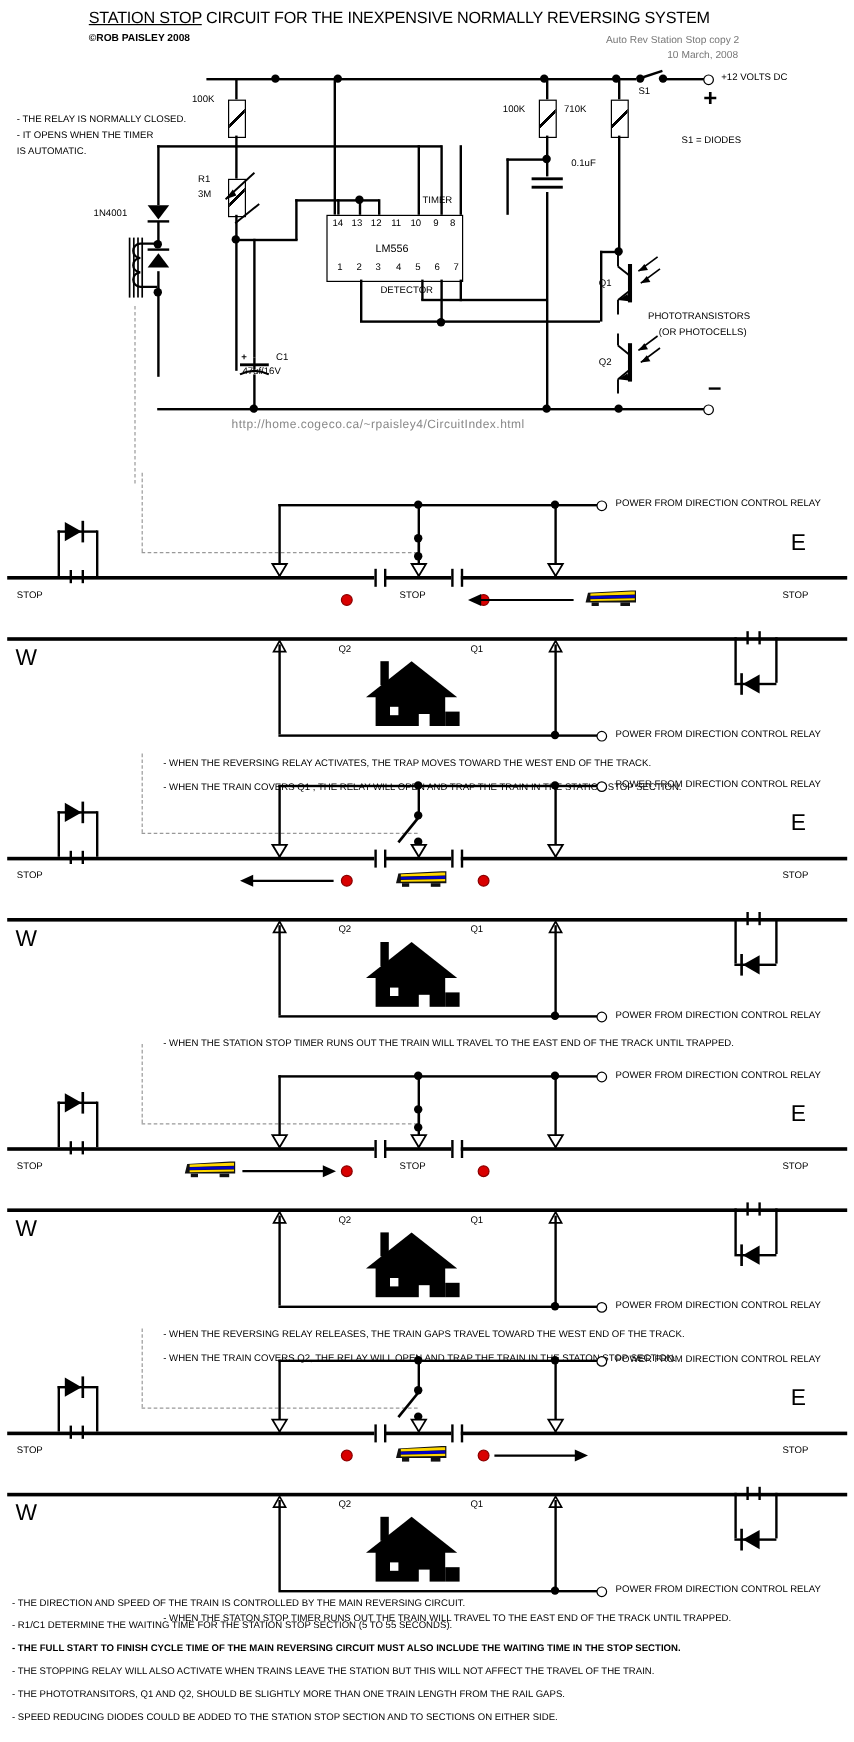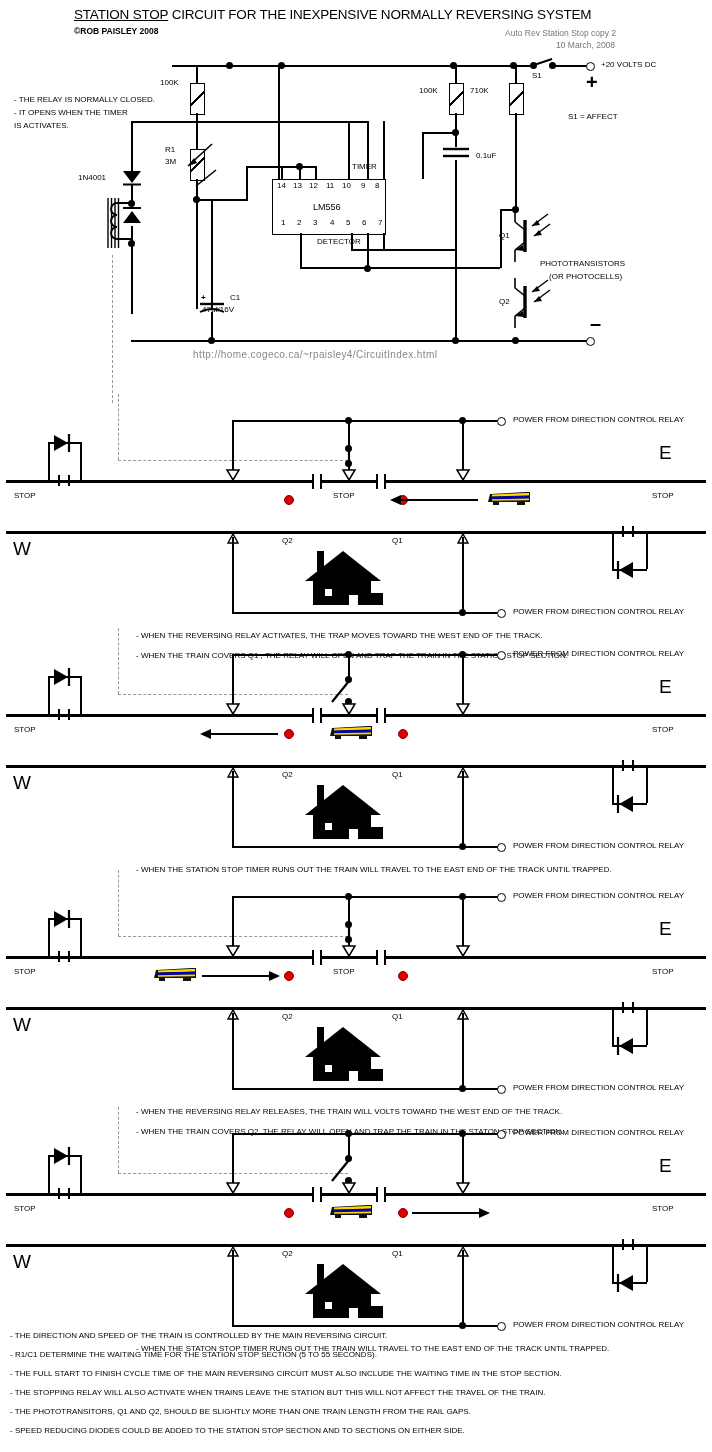--- a/index.html
+++ b/index.html
@@ -35,39 +35,39 @@
 
 <div class="t title" style="left:74px;top:8px;"><u>STATION STOP</u><span> CIRCUIT FOR THE INEXPENSIVE NORMALLY REVERSING SYSTEM</span></div>
 <div class="t copy" style="left:74px;top:27px;">©ROB PAISLEY 2008</div>
 <div class="t sub" style="left:505px;top:29px;">Auto Rev Station Stop copy 2</div>
 <div class="t sub" style="left:556px;top:41px;">10 March, 2008</div>
 
 <div class="abs" style="left:0;top:0;width:712px;height:375px;">
 
   <div class="t lbl" style="left:14px;top:96px;">- THE RELAY IS NORMALLY CLOSED.</div>
   <div class="t lbl" style="left:14px;top:109px;">- IT OPENS WHEN THE TIMER</div>
-  <div class="t lbl" style="left:14px;top:122px;">   IS ACTIVATES.</div>
+  <div class="t lbl" style="left:14px;top:122px;">   IS AUTOMATIC.</div>
 
   <div class="wire h" style="left:172px;top:65px;width:358px;"></div>
   <div class="wire h" style="left:552px;top:65px;width:38px;"></div>
   <div class="dot" style="left:226px;top:62px;"></div>
   <div class="dot" style="left:278px;top:62px;"></div>
   <div class="dot" style="left:450px;top:62px;"></div>
   <div class="dot" style="left:510px;top:62px;"></div>
 
   <div class="dot" style="left:530px;top:62px;"></div>
   <div class="dot" style="left:549px;top:62px;"></div>
   <svg style="left:528px;top:52px;width:30px;height:20px;">
     <line x1="6" y1="13" x2="24" y2="7" stroke="#000" stroke-width="2"></line>
   </svg>
   <div class="t lbl" style="left:532px;top:72px;">S1</div>
   <div class="odot" style="left:586px;top:62px;"></div>
-  <div class="t lbl" style="left:601px;top:61px;">+20 VOLTS DC</div>
+  <div class="t lbl" style="left:601px;top:61px;">+12 VOLTS DC</div>
   <div class="plusbig" style="left:586px;top:72px;">+</div>
-  <div class="t lbl" style="left:568px;top:113px;">S1 = AFFECT</div>
+  <div class="t lbl" style="left:568px;top:113px;">S1 = DIODES</div>
 
   <div class="wire v" style="left:196px;top:65px;height:18px;"></div>
   <div class="res" style="left:190px;top:83px;"></div>
   <div class="t lbl" style="left:160px;top:79px;">100K</div>
   <div class="wire v" style="left:196px;top:113px;height:36px;"></div>
 
   <div class="res" style="left:190px;top:149px;"></div>
   <svg style="left:178px;top:136px;width:52px;height:60px;">
     <line x1="34" y1="8" x2="10" y2="30" stroke="#000" stroke-width="1.6"></line>
     <polygon points="10,30 19,27 16,22" fill="#000"></polygon>
@@ -167,21 +167,21 @@
   <div class="wire v" style="left:455px;top:113px;height:20px;"></div>
   <div class="dot" style="left:452px;top:129px;"></div>
   <div class="wire h" style="left:422px;top:132px;width:34px;"></div>
   <div class="wire v" style="left:422px;top:132px;height:47px;"></div>
 
   <div class="wire v" style="left:455px;top:132px;height:15px;"></div>
   <svg style="left:441px;top:145px;width:30px;height:16px;">
     <line x1="2" y1="4" x2="28" y2="4" stroke="#000" stroke-width="2.4"></line>
     <line x1="2" y1="11" x2="28" y2="11" stroke="#000" stroke-width="2.4"></line>
   </svg>
-  <div class="t lbl" style="left:476px;top:152px;text-align:center;">0.1uF</div>
+  <div class="t lbl" style="left:476px;top:132px;text-align:center;">0.1uF</div>
   <div class="wire v" style="left:455px;top:160px;height:180px;"></div>
   <div class="dot" style="left:452px;top:337px;"></div>
 
   <div class="wire v" style="left:351px;top:233px;height:17px;"></div>
   <div class="wire h" style="left:351px;top:249px;width:104px;"></div>
   <div class="wire v" style="left:367px;top:233px;height:35px;"></div>
   <div class="dot" style="left:364px;top:265px;"></div>
 
   <div class="wire v" style="left:300px;top:233px;height:35px;"></div>
   <div class="wire h" style="left:300px;top:267px;width:200px;"></div>
@@ -507,21 +507,21 @@
       <rect x="44" y="44" width="9" height="12" fill="#fff"></rect>
     </svg>
       <div class="t big" style="left:659px;top:43px;">E</div>
       <div class="t big" style="left:13px;top:139px;">W</div>
       <div class="wire v" style="left:232px;top:137px;height:75px;"></div>
       <div class="wire v" style="left:462px;top:137px;height:75px;"></div>
       <div class="wire h" style="left:232px;top:212px;width:268px;"></div>
       <div class="dot" style="left:459px;top:209px;"></div>
       <div class="odot" style="left:497px;top:209px;"></div>
       <div class="t lbl" style="left:513px;top:208px;">POWER FROM DIRECTION CONTROL RELAY</div>
-      <div class="t note" style="left:136px;top:232px;">- WHEN THE REVERSING RELAY RELEASES, THE TRAIN WILL VOLTS TOWARD THE WEST END OF THE TRACK.</div>
+      <div class="t note" style="left:136px;top:232px;">- WHEN THE REVERSING RELAY RELEASES, THE TRAIN GAPS TRAVEL TOWARD THE WEST END OF THE TRACK.</div>
       <div class="t note" style="left:136px;top:252px;">- WHEN THE TRAIN COVERS Q2, THE RELAY WILL OPEN AND TRAP THE TRAIN IN THE STATON STOP SECTION.</div>
     </div>
     <div class="abs" style="left:0;top:1113px;width:712px;height:232px;">
       <div class="dashv" style="left:118px;top:-6px;height:66px;"></div>
       <div class="dash" style="left:118px;top:60px;width:230px;"></div>
       <div class="wire h" style="left:232px;top:20px;width:268px;"></div>
       <div class="dot" style="left:345px;top:17px;"></div>
       <div class="dot" style="left:459px;top:17px;"></div>
       <div class="odot" style="left:497px;top:17px;"></div>
       <div class="t lbl" style="left:513px;top:16px;">POWER FROM DIRECTION CONTROL RELAY</div>
@@ -609,17 +609,17 @@
       <div class="dot" style="left:459px;top:209px;"></div>
       <div class="odot" style="left:497px;top:209px;"></div>
       <div class="t lbl" style="left:513px;top:208px;">POWER FROM DIRECTION CONTROL RELAY</div>
       <div class="t note" style="left:136px;top:232px;">- WHEN THE STATON STOP TIMER RUNS OUT THE TRAIN WILL TRAVEL TO THE EAST END OF THE TRACK UNTIL TRAPPED.</div>
     </div>
   </div>
 
 <div id="footer" class="abs" style="left:0;top:1332px;width:712px;">
     <div class="t note" style="left:10px;top:0px;">- THE DIRECTION AND SPEED OF THE TRAIN IS CONTROLLED BY THE MAIN REVERSING CIRCUIT.</div>
     <div class="t note" style="left:10px;top:19px;">- R1/C1 DETERMINE THE WAITING TIME FOR THE STATION STOP SECTION (5 TO 55 SECONDS).</div>
-    <div class="t note" style="left:10px;top:38px;">- THE FULL START TO FINISH CYCLE TIME OF THE MAIN REVERSING CIRCUIT MUST ALSO INCLUDE THE WAITING TIME IN THE STOP SECTION.</div>
+    <div class="t note" style="left:10px;top:38px;font-weight:bold;">- THE FULL START TO FINISH CYCLE TIME OF THE MAIN REVERSING CIRCUIT MUST ALSO INCLUDE THE WAITING TIME IN THE STOP SECTION.</div>
     <div class="t note" style="left:10px;top:57px;">- THE STOPPING RELAY WILL ALSO ACTIVATE WHEN TRAINS LEAVE THE STATION BUT THIS WILL NOT AFFECT THE TRAVEL OF THE TRAIN.</div>
     <div class="t note" style="left:10px;top:76px;">- THE PHOTOTRANSITORS, Q1 AND Q2, SHOULD BE SLIGHTLY MORE THAN ONE TRAIN LENGTH FROM THE RAIL GAPS.</div>
     <div class="t note" style="left:10px;top:95px;">- SPEED REDUCING DIODES COULD BE ADDED TO THE STATION STOP SECTION AND TO SECTIONS ON EITHER SIDE.</div>
   </div>
 
 </body></html>

